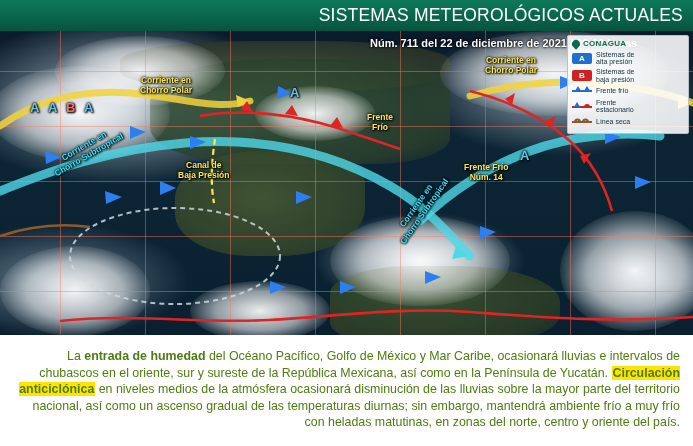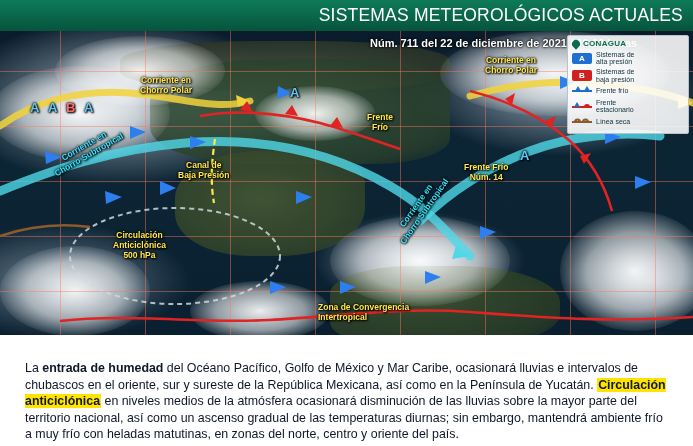--- a/index.html
+++ b/index.html
@@ -188,25 +188,25 @@
   .bottom {
     position: absolute;
     left: 0; top: 335px;
     width: 693px;
     height: 111px;
     background: #ffffff;
     box-sizing: border-box;
     padding: 9px 9px 4px 9px;
   }
   .bottom p {
-    margin: 16px;
+    margin: 4px;
     font-size: 12.4px;
     line-height: 1.33;
-    color: #0f172a;
-    text-align: left;
+    color: #4d7c0f;
+    text-align: right;
   }
   .bottom b { font-weight: bold; }
   .hl {
     background: #ffe400;
     font-weight: bold;
     padding: 0 1px;
   }
 </style>
 </head>
 <body>
@@ -308,27 +308,25 @@
   <div class="map-label lbl-yellow" style="left:140px; top:45px;">Corriente en<br>Chorro Polar</div>
 
   <div class="map-label lbl-yellow" style="left:485px; top:25px;">Corriente en<br>Chorro Polar</div>
 
   <div class="map-label lbl-cyan" style="left:48px; top:110px; transform:rotate(-30deg);">Corriente en<br>Chorro Subtropical</div>
 
   <div class="map-label lbl-cyan" style="left:382px; top:168px; transform:rotate(-55deg);">Corriente en<br>Chorro Subtropical</div>
 
   <div class="map-label lbl-yellow" style="left:178px; top:130px;">Canal de<br>Baja Presión</div>
 
-  <div class="map-label lbl-yellow" style="left:113px; top:200px;">Circulación<br>Anticiclónica<br>500 hPa</div>
 
   <div class="map-label lbl-yellow" style="left:367px; top:82px;">Frente<br>Frío</div>
 
   <div class="map-label lbl-yellow" style="left:464px; top:132px;">Frente Frío<br>Núm. 14</div>
 
-  <div class="map-label lbl-yellow" style="left:318px; top:272px; text-align:left;">Zona de Convergencia<br>Intertropical</div>
 
   <div class="legend">
     <div class="legend-brand">
       <span class="drop"></span>
       <span>CONAGUA</span>
     </div>
 
     <div class="legend-row">
       <span class="legend-swatch sw-high">A</span>
       <span class="legend-text">Sistemas de<br>alta presión</span>

